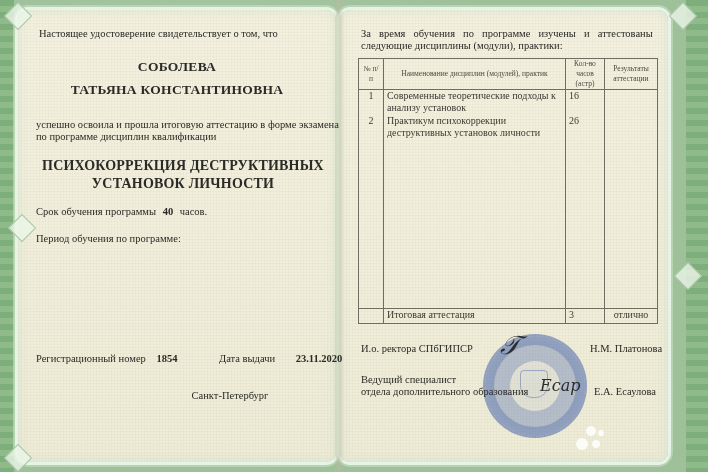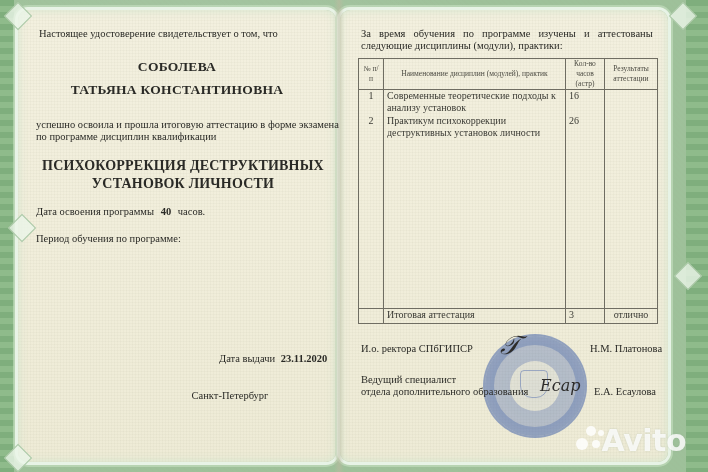--- a/index.html
+++ b/index.html
@@ -69,30 +69,34 @@
   <div class="text" style="left:39px;top:28px;">Настоящее удостоверение свидетельствует о том, что</div>
   <div class="text name1 center" style="left:18px;width:318px;top:61px;">СОБОЛЕВА</div>
   <div class="text name1 center" style="left:18px;width:318px;top:84px;">ТАТЬЯНА КОНСТАНТИНОВНА</div>
   <div class="text" style="left:36px;top:119px;">успешно освоила и прошла итоговую аттестацию в форме экзамена</div>
   <div class="text" style="left:36px;top:131px;">по программе дисциплин квалификации</div>
 
   <div class="text prog center" style="left:18px;width:330px;top:157px;">ПСИХОКОРРЕКЦИЯ ДЕСТРУКТИВНЫХ</div>
   <div class="text prog center" style="left:18px;width:330px;top:175px;">УСТАНОВОК ЛИЧНОСТИ</div>
 
   <div class="text" style="left:36px;top:206px;">
-    <span>Дата освоения программы</span>
+    <span>Срок обучения программы</span>
     <span class="bold" style="margin-left:4px;">40</span>
     <span style="margin-left:4px;">часов.</span>
   </div>
 
   <div class="text" style="left:36px;top:233px;">Период обучения по программе:</div>
 
+  <div class="text" style="left:36px;top:353px;">
+    <span>Регистрационный номер</span>
+    <span class="bold" style="margin-left:8px;">1854</span>
+  </div>
   <div class="text" style="left:219px;top:353px;">
     <span>Дата выдачи</span>
-    <span class="bold" style="margin-left:3px;">23.11.2020</span>
+    <span class="bold" style="margin-left:18px;">23.11.2020</span>
   </div>
   <div class="text center" style="left:100px;width:260px;top:390px;">Санкт-Петербург</div>
 
   <div class="text" style="left:361px;top:28px;word-spacing:5.5px;">За время обучения по программе изучены и аттестованы</div>
   <div class="text" style="left:361px;top:40px;">следующие дисциплины (модули), практики:</div>
 
   <table class="disc">
     <thead>
       <tr>
         <th class="c-num">№ п/п</th>
@@ -140,14 +144,13 @@
   <div class="text" style="left:361px;top:386px;">отдела дополнительного образования</div>
   <div class="text" style="left:594px;top:386px;">Е.А. Есаулова</div>
   <div class="sig" style="left:540px;top:376px;font-size:16px;">Ecap</div>
 
   <div class="wm-dots">
     <span style="left:0;top:12px;width:12px;height:12px;"></span>
     <span style="left:10px;top:0;width:10px;height:10px;"></span>
     <span style="left:16px;top:14px;width:8px;height:8px;"></span>
     <span style="left:22px;top:4px;width:6px;height:6px;"></span>
   </div>
-  <div class="watermark">Avito</div>
 </div>
 
 </body></html>

